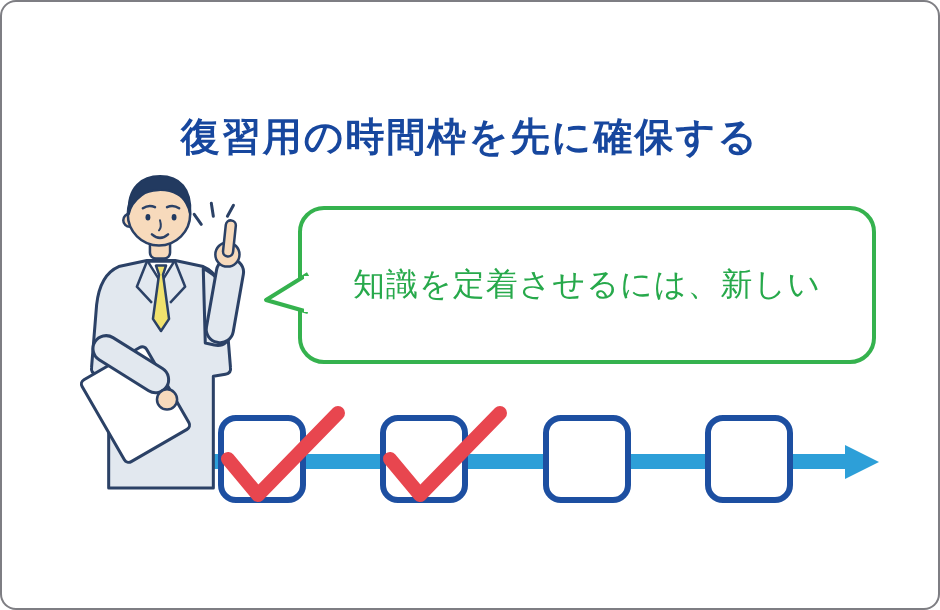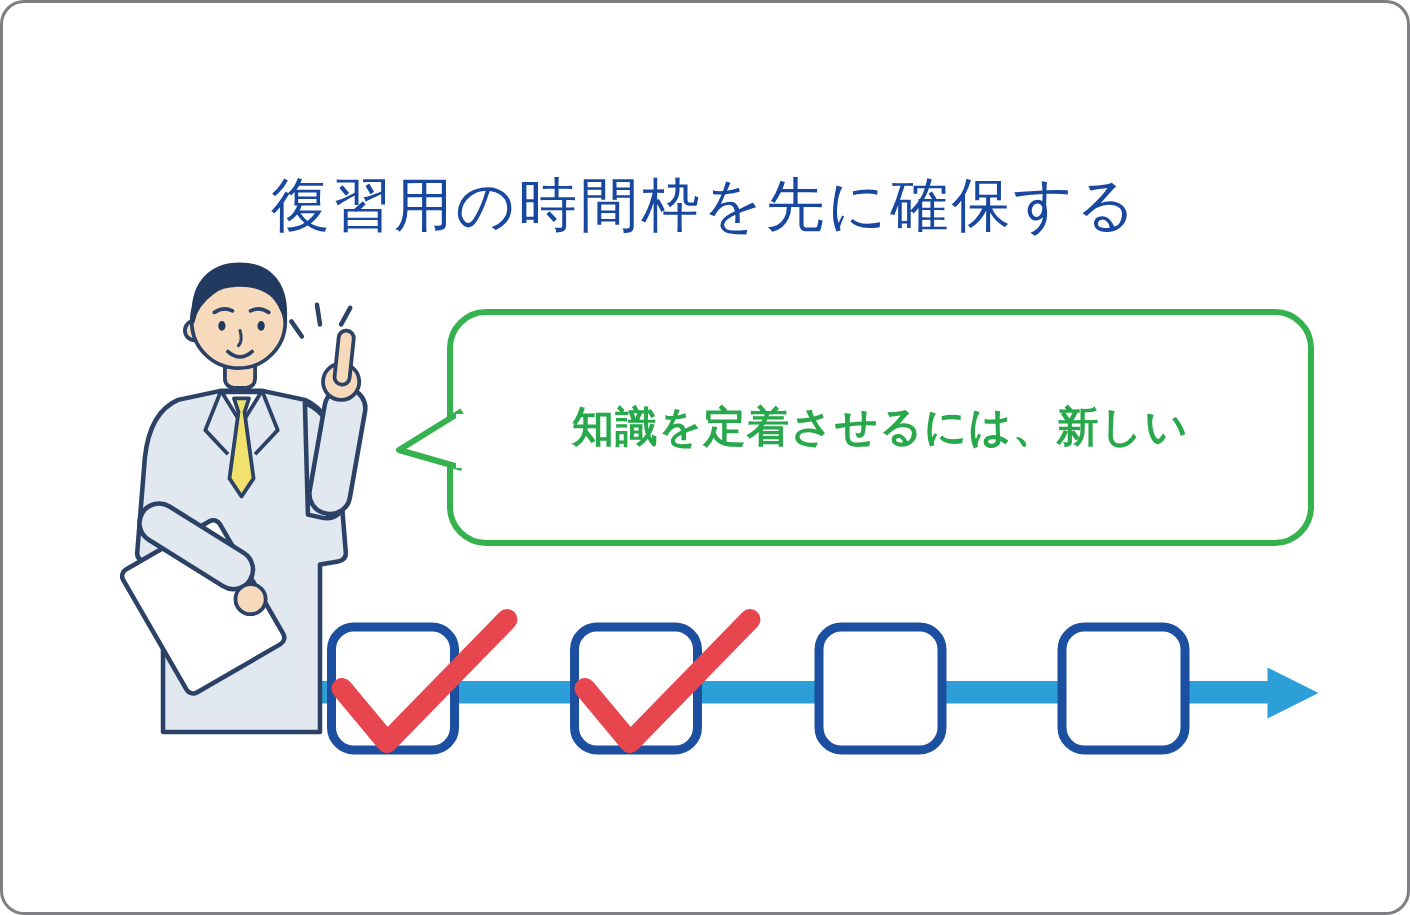--- a/index.html
+++ b/index.html
@@ -18,37 +18,37 @@
     width:940px;height:610px;overflow:hidden;
   }
   .canvas{
     position:relative;width:940px;height:610px;background:#ffffff;
     border-radius:16px;border:2px solid rgba(20,20,30,0.55);
     overflow:hidden;
   }
   .page-title{
     position:absolute;left:0;top:108px;width:100%;
     text-align:center;
-    font-size:39px;font-weight:normal;letter-spacing:2px;
+    font-size:39px;font-weight:bold;letter-spacing:2px;
     color:var(--title-blue);
   }
   
   .person{
     position:absolute;left:52px;top:168px;z-index:3;
   }
   
   .bubble{
     position:absolute;left:296px;top:204px;width:578px;height:158px;
     background:#fff;border:4px solid var(--bubble-green);border-radius:26px;
     display:flex;flex-direction:column;align-items:center;justify-content:center;
     z-index:2;
   }
   .bubble-line{
     color:var(--bubble-text-green);
-    font-size:28px;font-weight:bold;letter-spacing:1px;line-height:1.55;
+    font-size:32px;font-weight:normal;letter-spacing:1px;line-height:1.55;
     white-space:nowrap;
   }
   .bubble-tail{
     position:absolute;left:-44px;top:60px;width:52px;height:48px;
   }
   
   .timeline-bar{
     position:absolute;left:196px;top:452px;width:650px;height:15px;
     background:var(--timeline-blue);z-index:1;
   }

